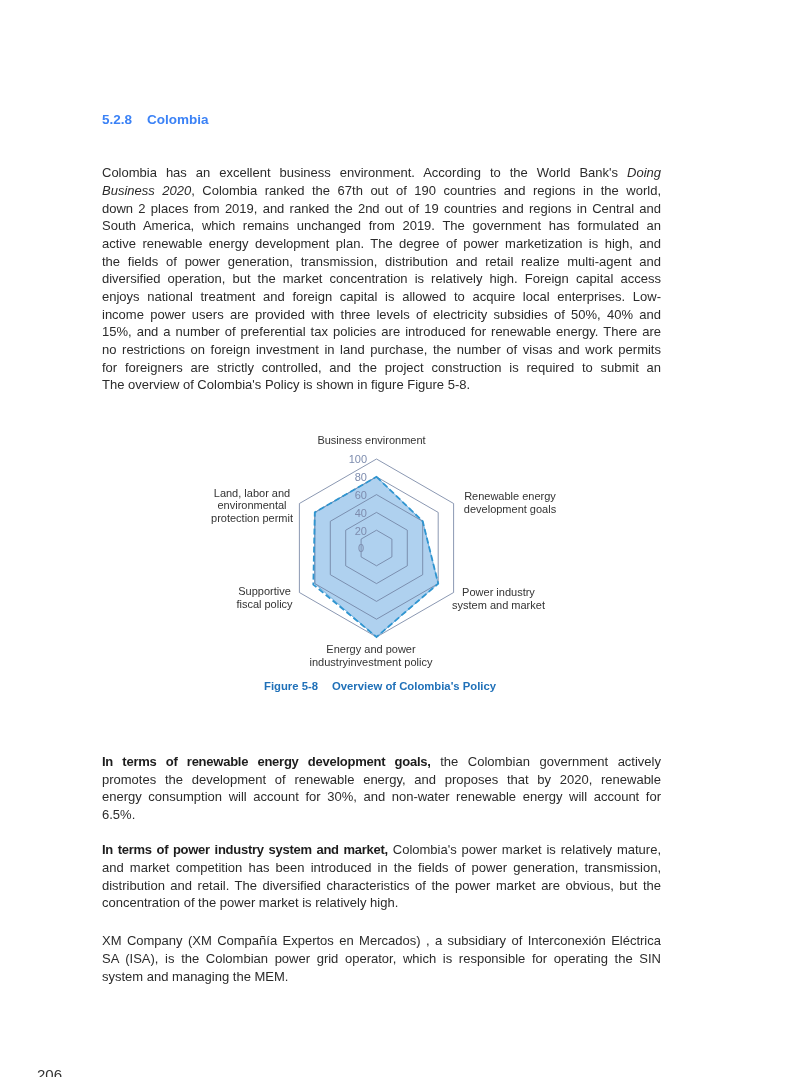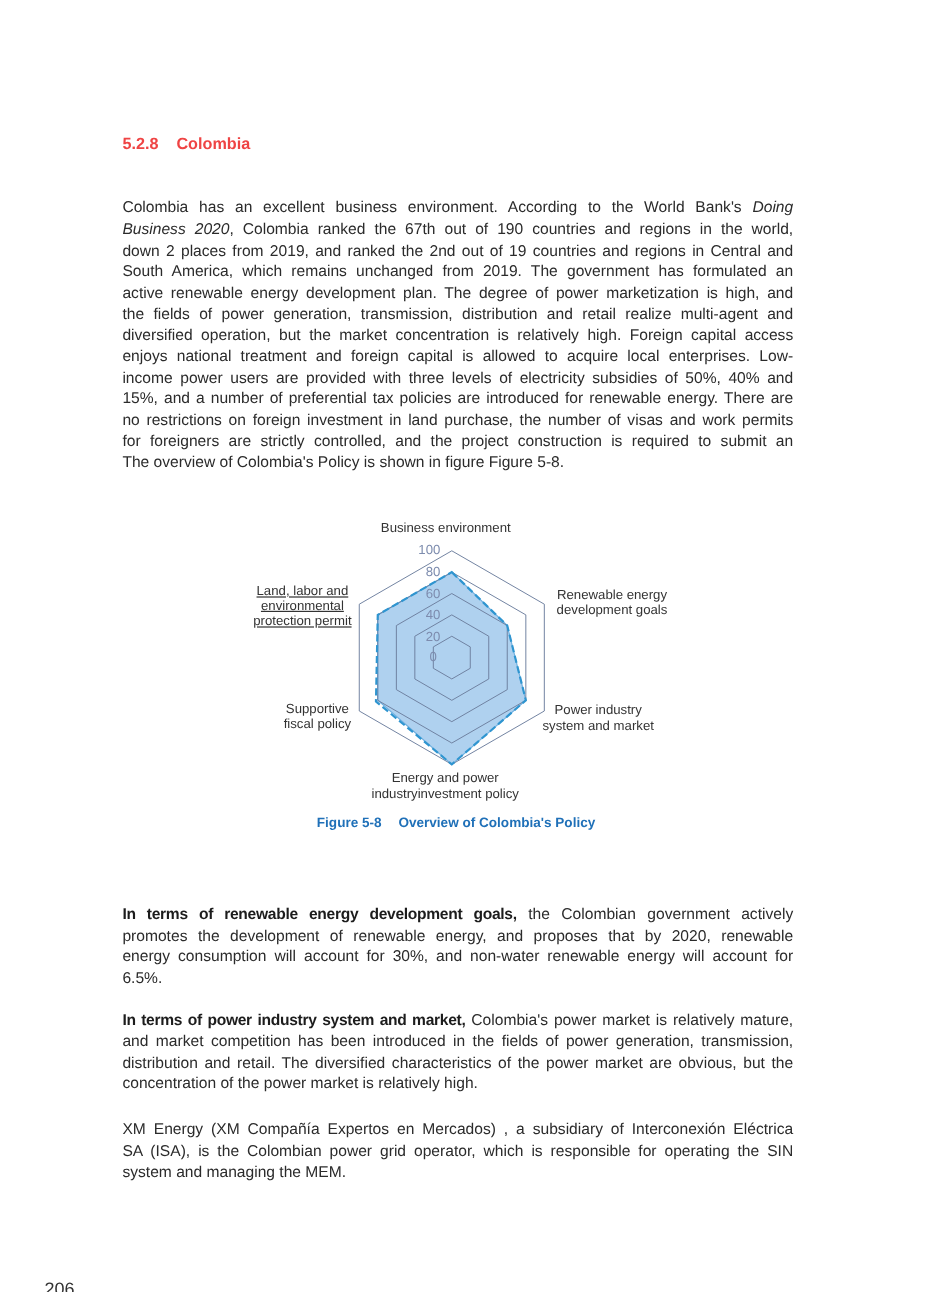--- a/index.html
+++ b/index.html
@@ -2,21 +2,21 @@
 <html><head>
   <meta charset="utf-8">
   <style>
     html, body { margin: 0; padding: 0; background: #ffffff; }
     .page {
       position: relative; width: 793px; height: 1077px; background: #ffffff; overflow: hidden;
       font-family: "Liberation Sans", sans-serif; color: #2b2b2b;
     }
     .heading {
       position: absolute; left: 102px; top: 112px; height: 16px; line-height: 16px;
-      font-size: 13.5px; font-weight: bold; color: #ef4444; white-space: nowrap;
+      font-size: 13.5px; font-weight: bold; color: #3b82f6; white-space: nowrap;
     }
     .heading .num { display: inline-block; width: 45px; }
     .para { position: absolute; left: 102px; width: 559px; font-size: 13px; margin-top: 16px; }
     .jl { height: 17.7px; line-height: 17.7px; text-align: justify; text-align-last: justify; }
     .jl.last { text-align-last: left; }
     .b { font-weight: bold; letter-spacing: -0.25px; color: #1c1c1c; }
     .i { font-style: italic; }
 
     #radar-svg { position: absolute; left: 0; top: 0; width: 793px; height: 1077px; pointer-events: none; }
 
@@ -98,21 +98,21 @@
     <span>system and market</span>
   </div>
   <div class="clabel" style="left:296px; width:150px; top:643px;">
     <span>Energy and power</span>
     <span>industryinvestment policy</span>
   </div>
   <div class="clabel" style="left:219px; width:91px; top:585px;">
     <span>Supportive</span>
     <span>fiscal policy</span>
   </div>
-  <div class="clabel" style="left:202px; width:100px; top:486.5px;text-decoration:underline;">
+  <div class="clabel" style="left:202px; width:100px; top:486.5px;">
     <span>Land, labor and</span>
     <span>environmental</span>
     <span>protection permit</span>
   </div>
 
   <div class="caption">
     <span class="cap-num">Figure 5-8</span><span>Overview of Colombia's Policy</span>
   </div>
 
   <div class="para" style="top:737px;">
@@ -123,19 +123,19 @@
   </div>
 
   <div class="para" style="top:825.2px;">
     <div class="jl"><span class="b">In terms of power industry system and market,</span><span> Colombia's power market is relatively mature,</span></div>
     <div class="jl">and market competition has been introduced in the fields of power generation, transmission,</div>
     <div class="jl">distribution and retail. The diversified characteristics of the power market are obvious, but the</div>
     <div class="jl last">concentration of the power market is relatively high.</div>
   </div>
 
   <div class="para" style="top:916.2px;">
-    <div class="jl">XM Energy (XM Compañía Expertos en Mercados) , a subsidiary of Interconexión Eléctrica</div>
+    <div class="jl">XM Company (XM Compañía Expertos en Mercados) , a subsidiary of Interconexión Eléctrica</div>
     <div class="jl">SA (ISA), is the Colombian power grid operator, which is responsible for operating the SIN</div>
     <div class="jl last">system and managing the MEM.</div>
   </div>
 
   <div class="page-number">206</div>
 </div>
 
 </body></html>

